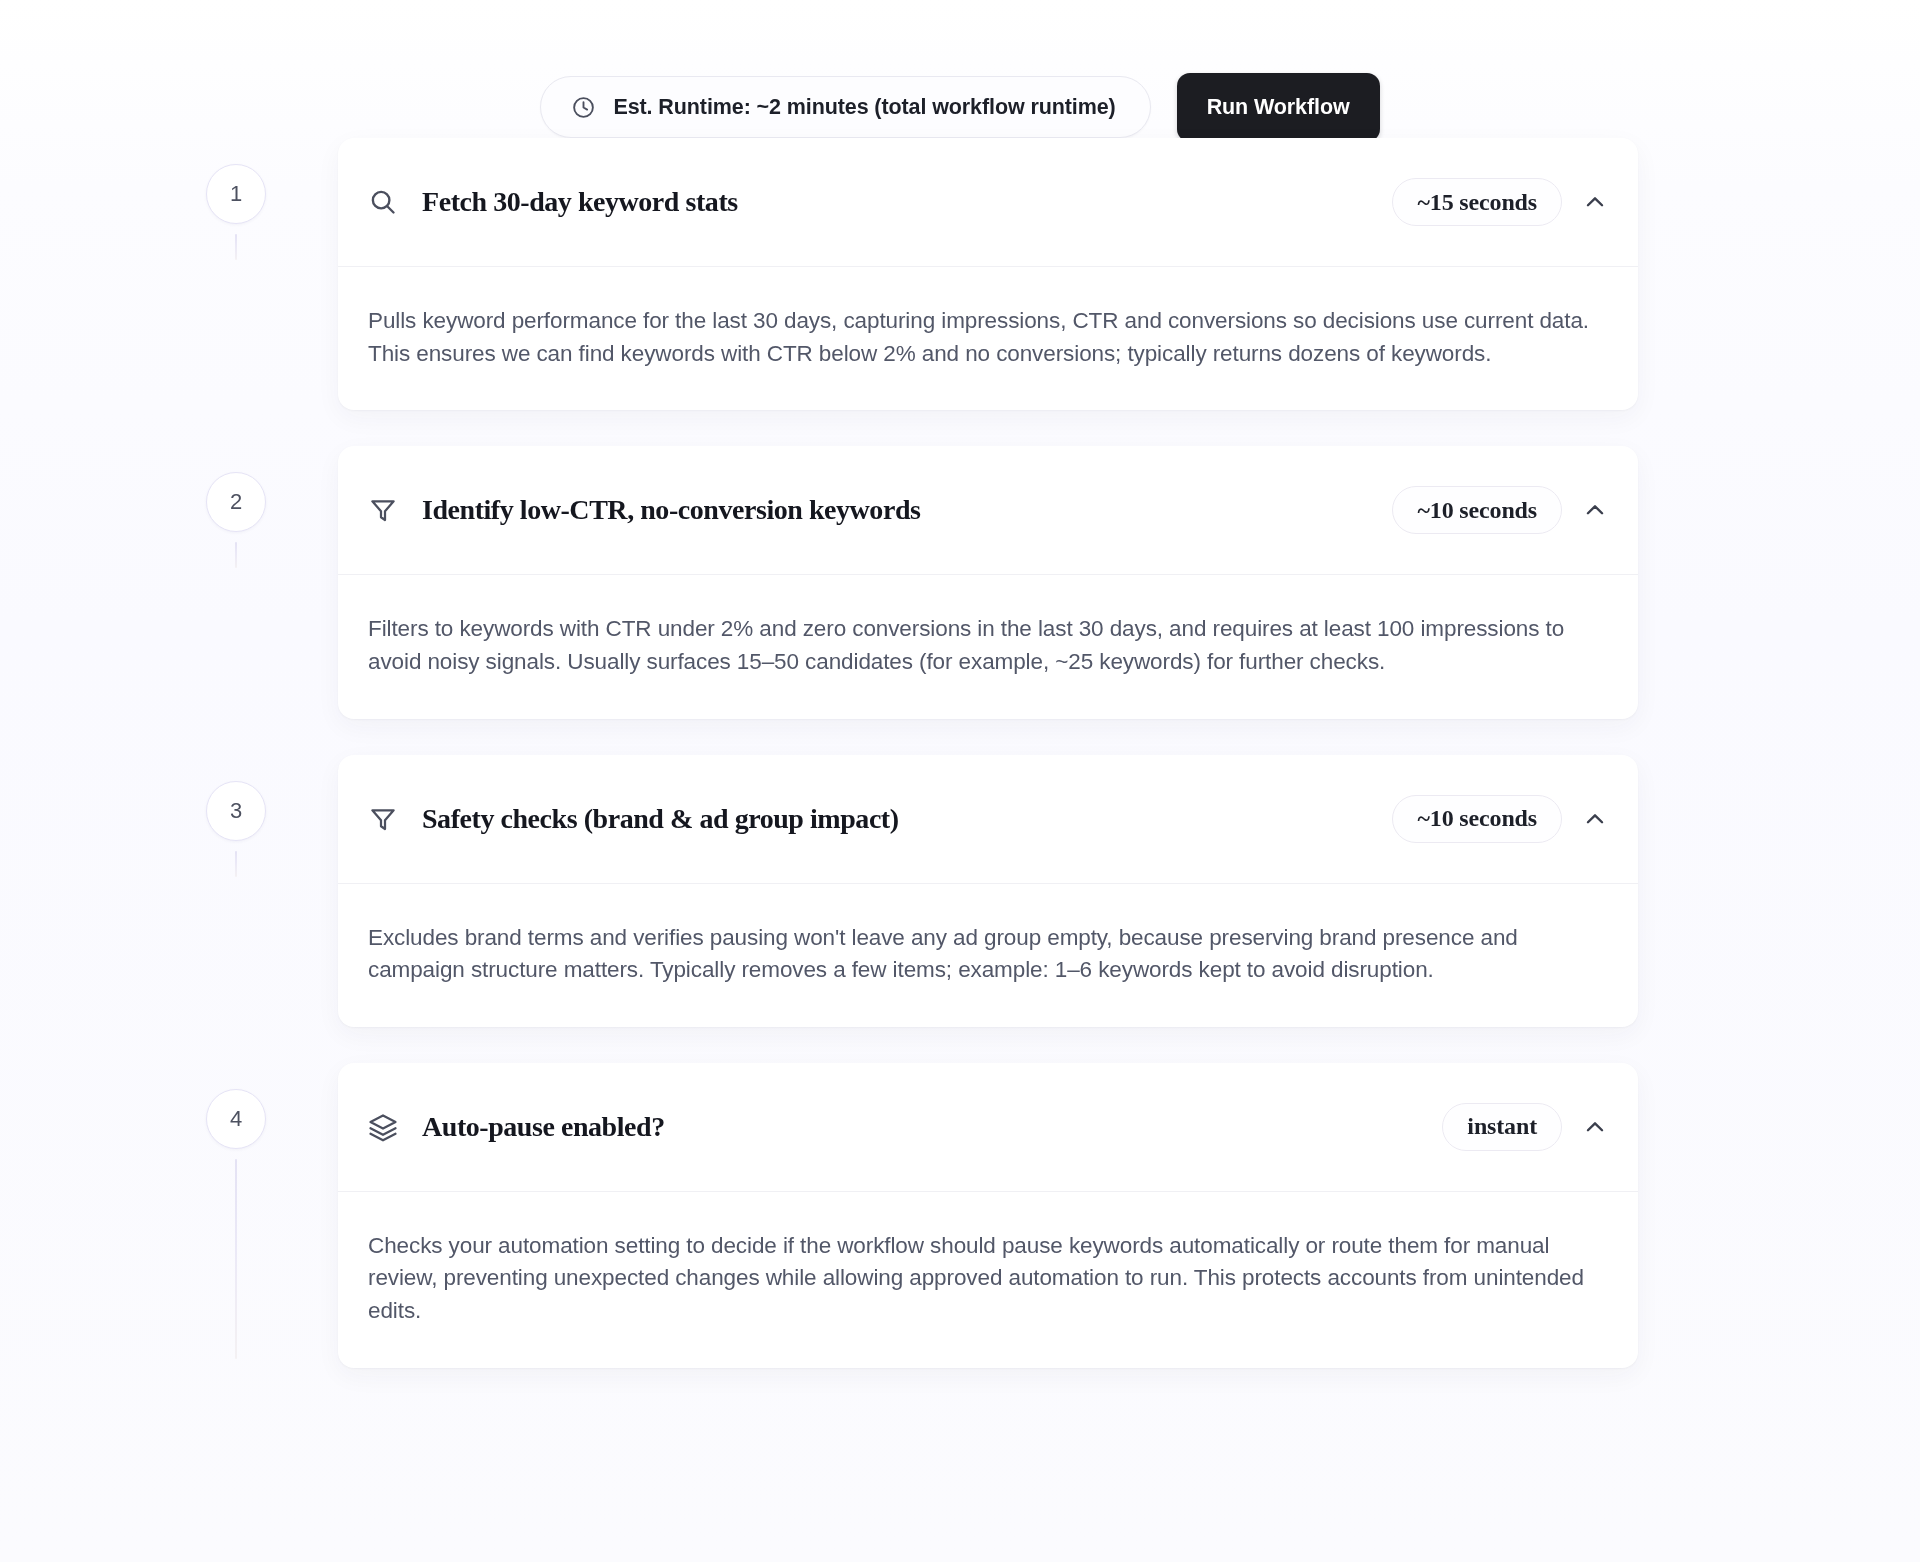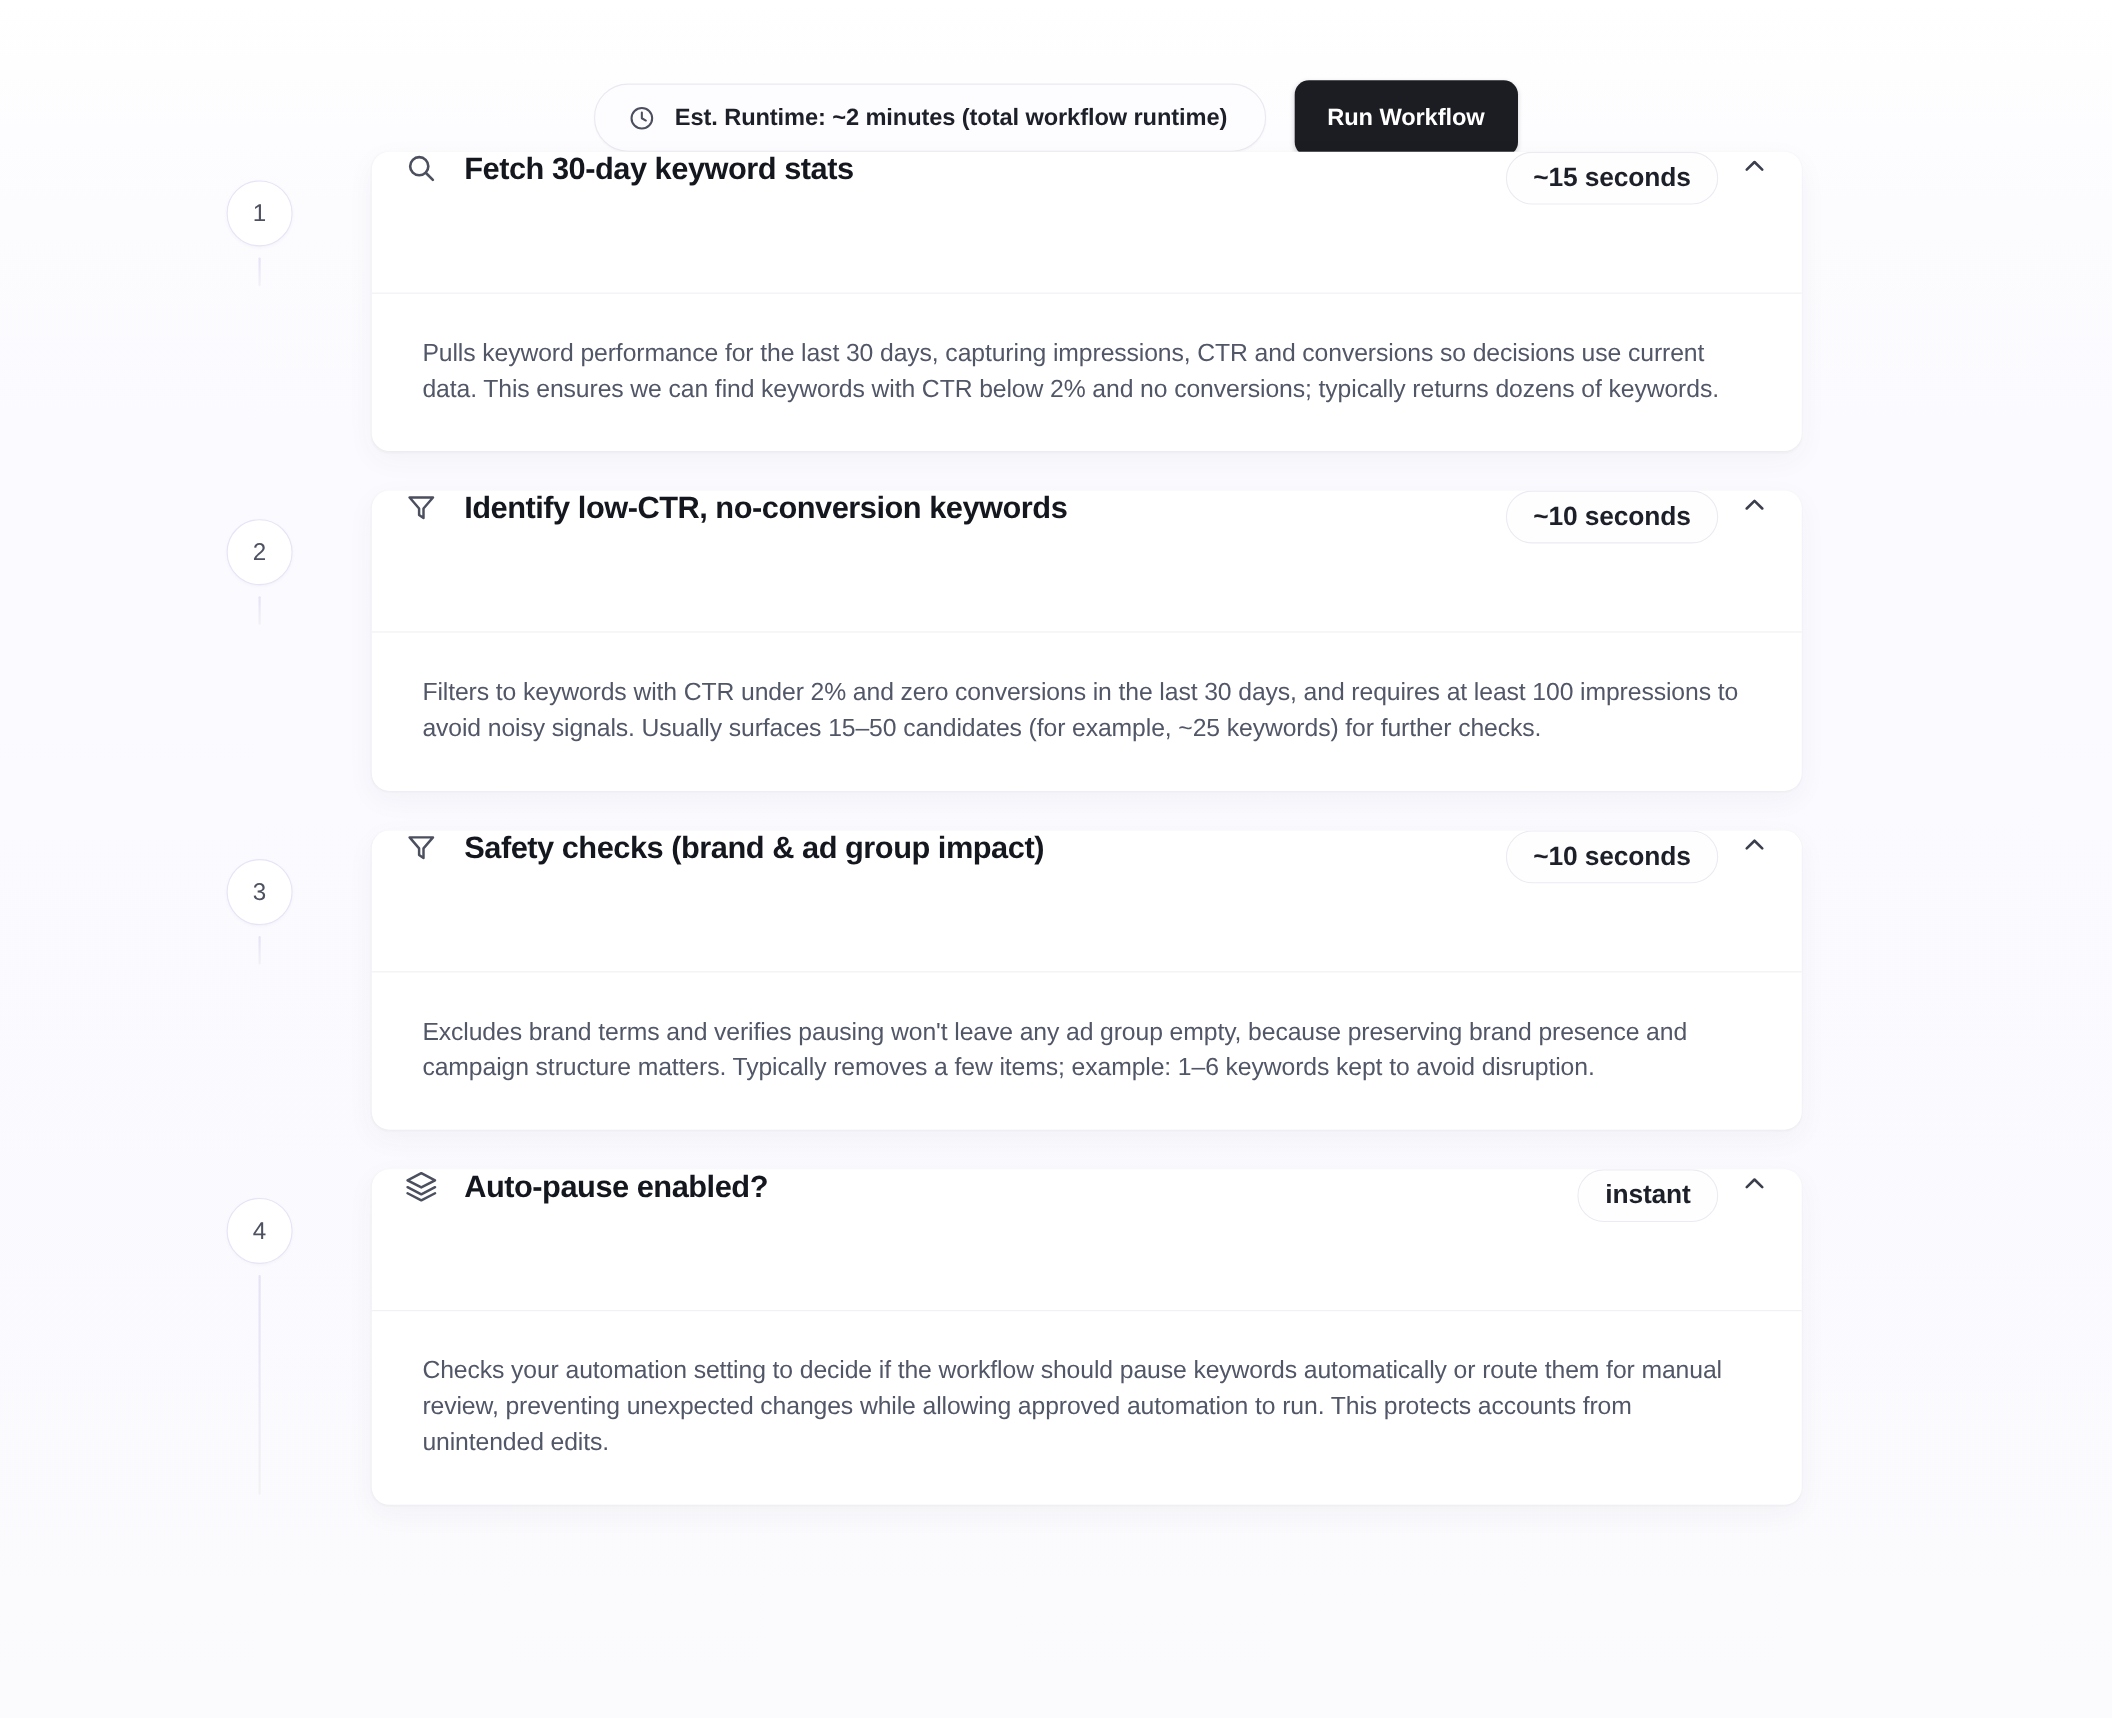--- a/index.html
+++ b/index.html
@@ -135,22 +135,24 @@
     background: #ffffff;
     border-radius: 16px;
     box-shadow:
       0 1px 2px rgba(35,35,60,.045),
       0 8px 26px rgba(40,38,80,.045);
     overflow: hidden;
   }
 
   .card-head {
     display: flex;
+    align-items: center;
     min-height: 128px;
     padding: 0 26px 0 30px;
+    font-family: Liberation Serif, serif;
   }
 
   .head-icon {
     width: 30px; height: 30px;
     flex: 0 0 30px;
     margin-right: 24px;
     color: #4b4f5e;
     display: block;
   }
 
@@ -192,21 +194,20 @@
     border-top: 1.3px solid #f0f0f4;
     padding: 38px 40px 40px 30px;
   }
 
   .card-desc {
     font-size: 22.5px;
     line-height: 1.45;
     letter-spacing: -0.1px;
     color: #525768;
     max-width: 1270px;
-    margin-left: 16px;
   }
 </style>
 </head>
 <body>
 
 <div class="page">
 
   <div class="topbar">
 
     <div class="runtime-pill">

